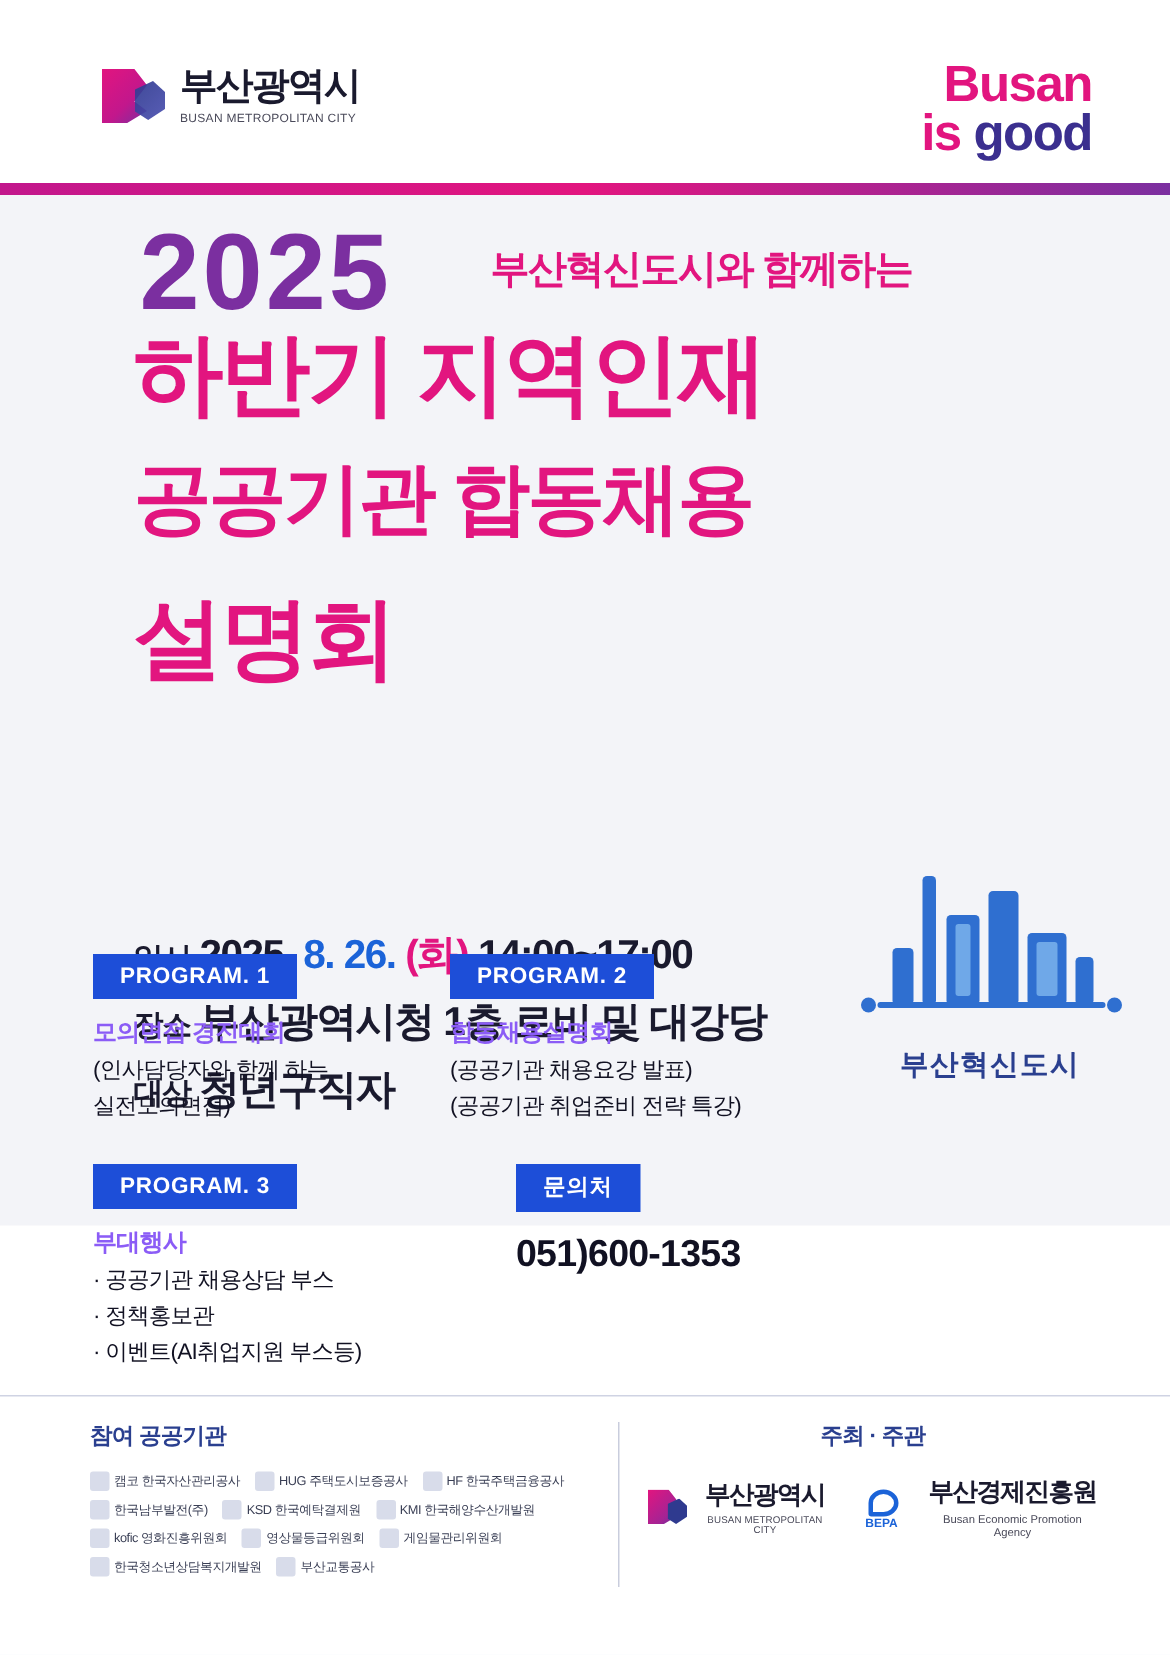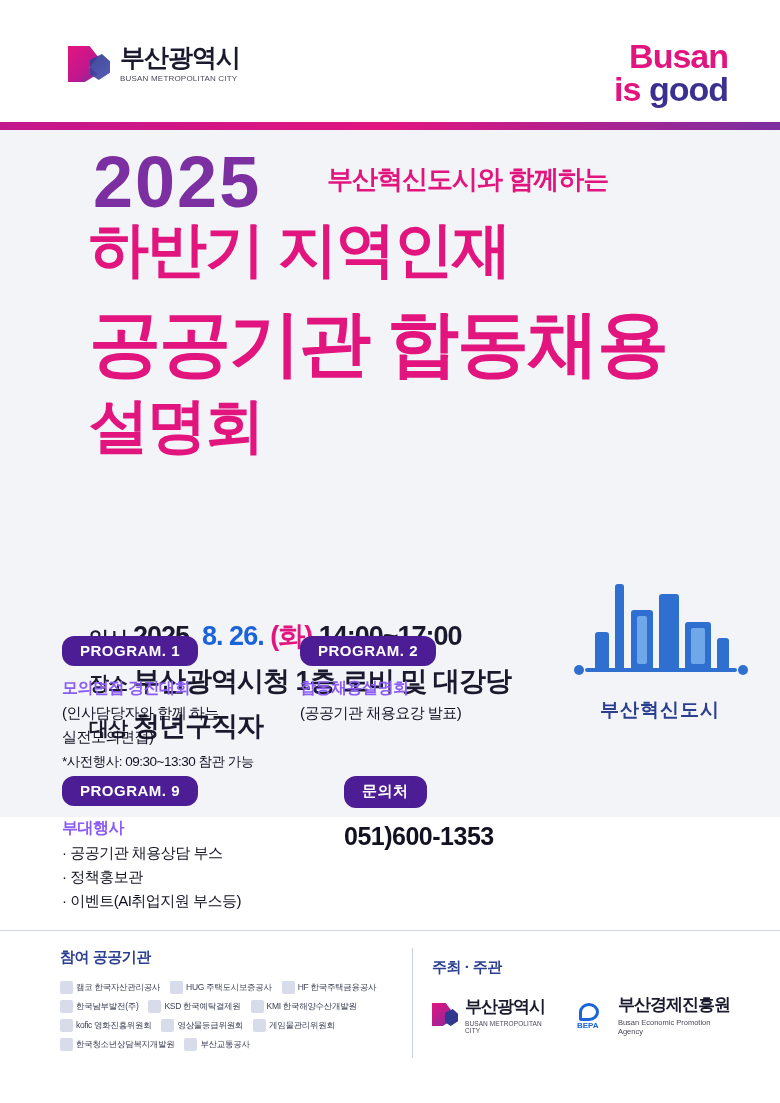--- a/index.html
+++ b/index.html
@@ -76,21 +76,21 @@
     position: absolute; left: 300px; top: 32px;
     font-size: 26px; font-weight: bold; color: #e2157f; letter-spacing: -1px;
   }
   .t1 {
     position: absolute; left: 62px; top: 88px;
     font-size: 60px; font-weight: bold; color: #e2157f; letter-spacing: -2px;
     line-height: 1.05;
   }
   .t2 {
     position: absolute; left: 62px; top: 176px;
-    font-size: 72px; font-weight: bold; color: #e2157f; letter-spacing: -2px;
+    font-size: 52px; font-weight: bold; color: #e2157f; letter-spacing: -2px;
     line-height: 1.05;
   }
   .t3 {
     position: absolute; left: 62px; top: 264px;
     font-size: 60px; font-weight: bold; color: #e2157f; letter-spacing: -2px;
     line-height: 1.05;
   }
 
   
   .info {
@@ -115,23 +115,23 @@
   }
   .emblem svg { display: block; }
   .emblem-text {
     text-align: center; font-size: 19px; font-weight: bold; color: #2a3f8f;
     letter-spacing: 1px; margin-top: 2px;
   }
 
   
   .prog-area { position: absolute; left: 0; top: 636px; width: 780px; }
   .tag {
-    display: inline-block; background: #4c1d95; color: #fff;
+    display: inline-block; background: #1d4ed8; color: #fff;
     font-size: 15px; font-weight: bold; letter-spacing: .5px;
-    padding: 6px 18px 7px 18px; border-radius: 12px;
+    padding: 6px 18px 7px 18px; border-radius: 0;
   }
   .col1 { position: absolute; left: 62px; top: 0; width: 220px; }
   .col2 { position: absolute; left: 300px; top: 0; width: 230px; }
   .col3 { position: absolute; left: 62px; top: 140px; width: 260px; }
   .col4 { position: absolute; left: 300px; top: 140px; width: 230px; margin-left: 44px; }
   .p-head {
     font-size: 16px; font-weight: bold; color: #8b5cf6; margin-top: 12px;
     letter-spacing: -.5px;
   }
   .p-line {
@@ -150,21 +150,21 @@
     position: absolute; left: 0; top: 930px; width: 780px; height: 1px;
     background: #cfd3e3;
   }
 
   
   .footer { position: absolute; left: 0; top: 930px; width: 780px; height: 173px; }
   .f-title {
     font-size: 15px; font-weight: bold; color: #2a3f8f; letter-spacing: -.5px;
   }
   .f-left { position: absolute; left: 60px; top: 18px; width: 350px; }
-  .f-right { position: absolute; left: 432px; top: 28px; width: 300px; }
+  .f-right { position: absolute; left: 432px; top: 18px; width: 300px; text-align: center; }
   .vline {
     position: absolute; left: 412px; top: 18px; width: 1px; height: 110px;
     background: #c9cddd;
   }
   .orglist {
     margin-top: 14px; display: flex; flex-wrap: wrap; gap: 6px 10px;
     align-items: center;
   }
   .org {
     font-size: 8.5px; color: #3a3f55; letter-spacing: -.3px;
@@ -284,31 +284,31 @@
     </div>
   </div>
 
   <div class="prog-area">
 
     <div class="col1">
       <span class="tag">PROGRAM. 1</span>
       <div class="p-head">모의면접 경진대회</div>
       <div class="p-line">(인사담당자와 함께 하는</div>
       <div class="p-line">   실전모의면접)</div>
-      <div class="p-note">*사전행사: 09:30~13:30 참관 가능</div>
     </div>
 
     <div class="col2">
       <span class="tag">PROGRAM. 2</span>
       <div class="p-head">합동채용설명회</div>
       <div class="p-line">(공공기관 채용요강 발표)</div>
+      <div class="p-line">(공공기관 취업준비 전략 특강)</div>
     </div>
 
     <div class="col3">
-      <span class="tag">PROGRAM. 9</span>
+      <span class="tag">PROGRAM. 3</span>
       <div class="p-head">부대행사</div>
       <div class="p-line">· 공공기관 채용상담 부스</div>
       <div class="p-line">· 정책홍보관</div>
       <div class="p-line">· 이벤트(AI취업지원 부스등)</div>
     </div>
 
     <div class="col4">
       <span class="tag">문의처</span>
       <div class="phone">051)600-1353</div>
     </div>

